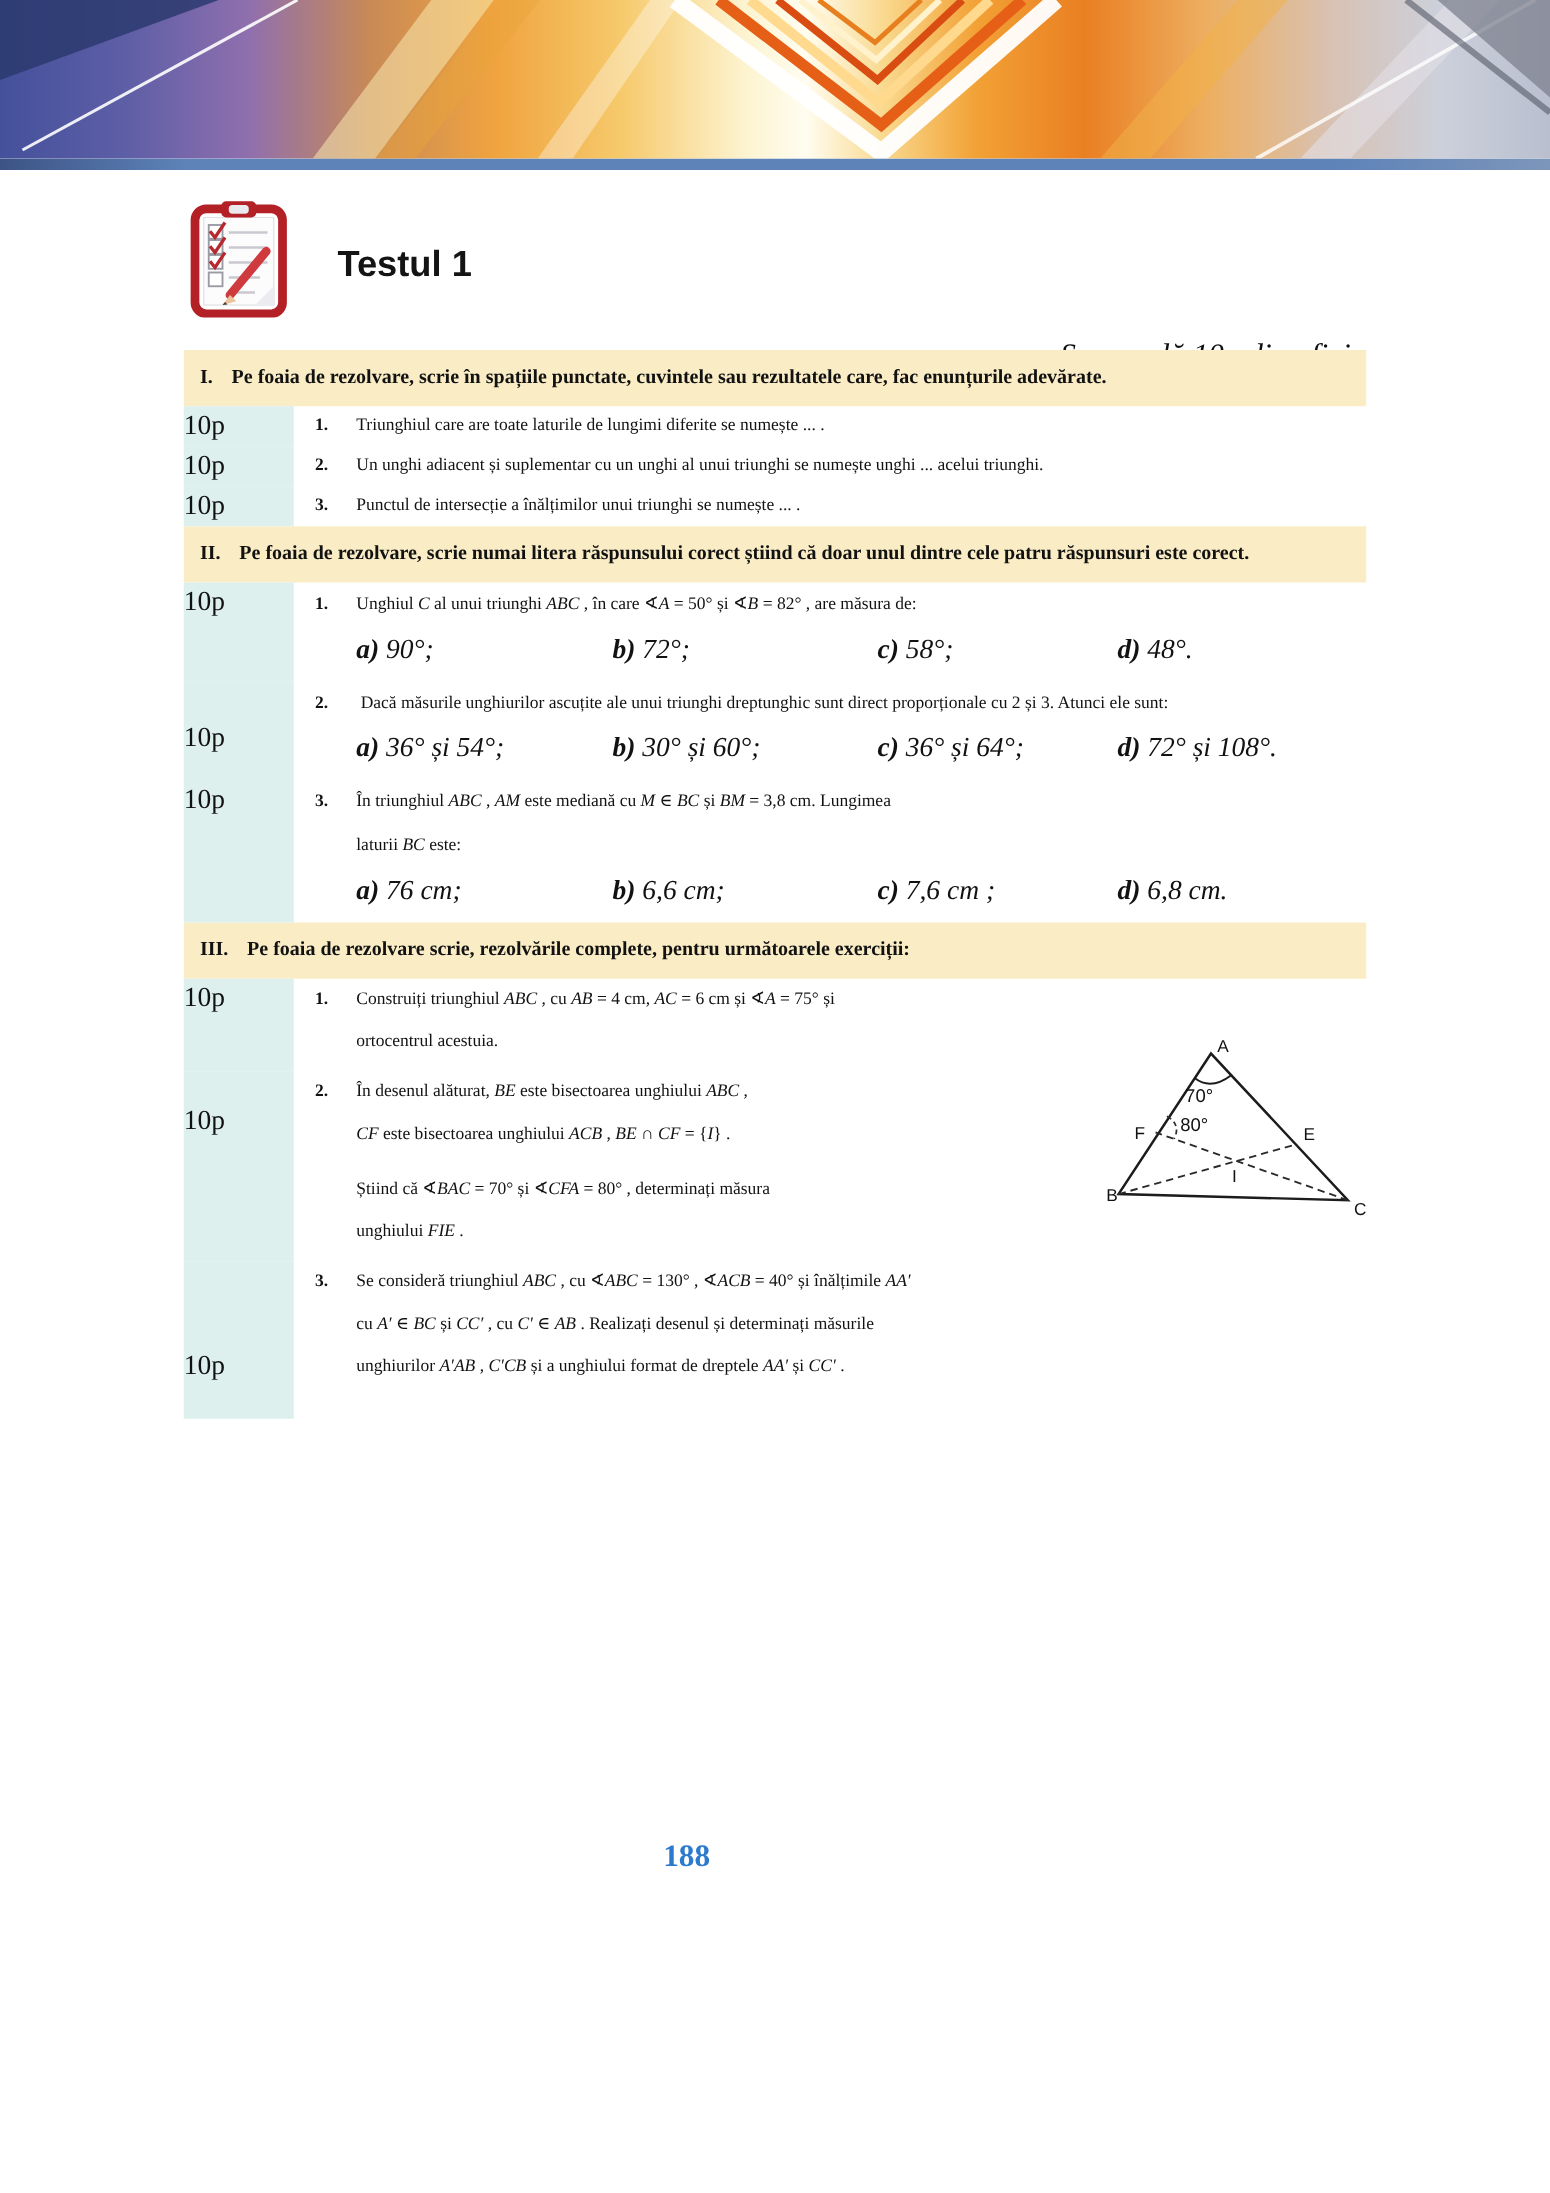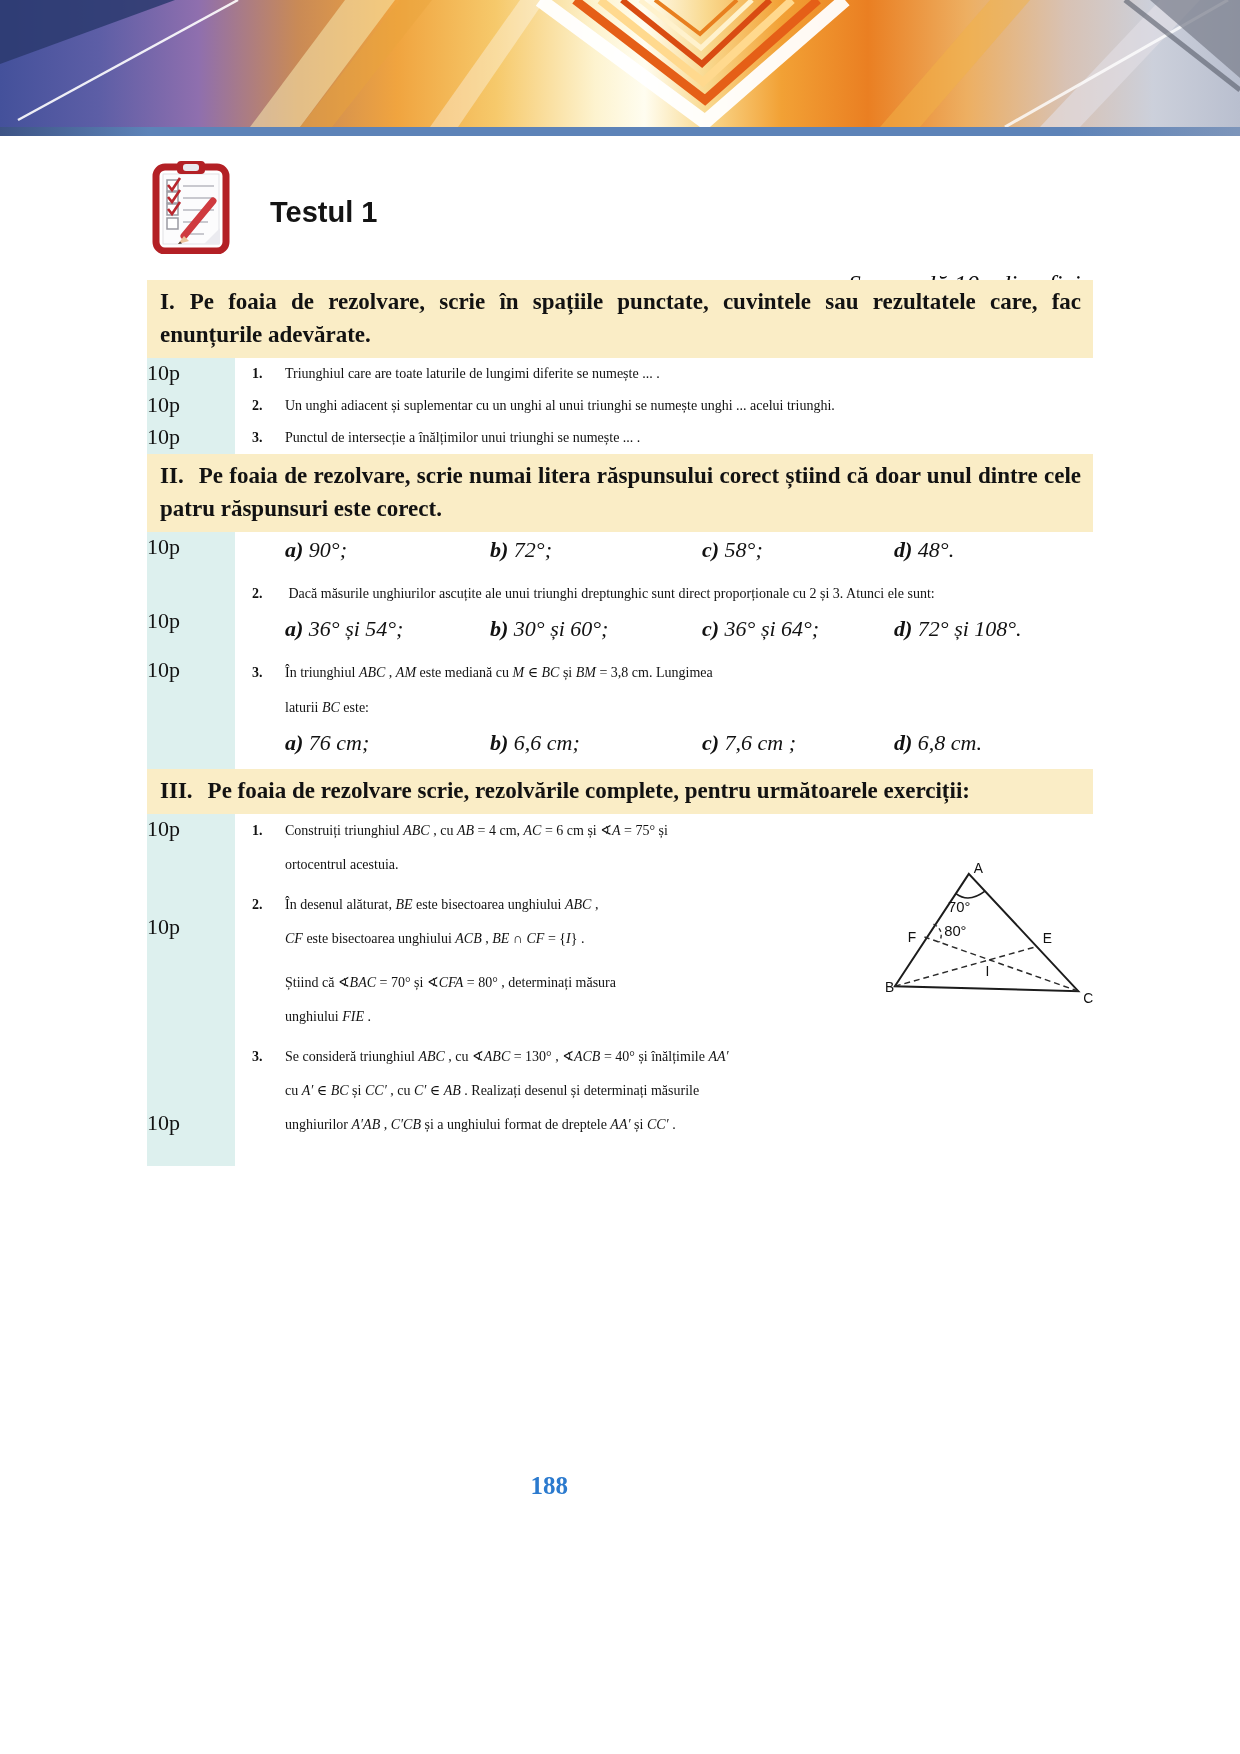--- a/index.html
+++ b/index.html
@@ -14,21 +14,21 @@
 
   
   .clipboard{position:absolute;left:152px;top:160px;width:78px;height:94px;}
   .test-title{position:absolute;left:270px;top:196px;font-family:"Liberation Sans","DejaVu Sans",sans-serif;
               font-weight:bold;font-size:29px;color:#141414;}
   .bonus-note{position:absolute;right:147px;top:243px;font-style:italic;font-size:25px;color:#101010;margin-top:28px;}
 
   
   .content{position:absolute;left:147px;top:280px;width:946px;}
 
-  .band{background:#faedc6;padding:5px 12px 7px 13px;font-weight:bold;font-size:23px;
+  .band{background:#faedc6;padding:5px 12px 7px 13px;font-weight:bold;font-size:16px;
         line-height:33px;text-align:justify;}
   .band .numeral{margin-right:15px;}
 
   .items{display:block;}
   .item{display:flex;}
   .score{flex:0 0 88px;width:88px;background:#ddf0ee;font-size:22px;}
   .score-label{display:inline-block;margin-top:2px;}
   .cellc{flex:1;padding-left:17px;position:relative;min-width:0;}
   .item-text{margin:0;font-size:14px;text-align:justify;padding-left:33px;text-indent:-33px;}
   .num{font-weight:bold;display:inline-block;width:33px;text-indent:0;}
@@ -166,20 +166,21 @@
         </div>
   </section>
       <section class="section sec-II">
     <div class="band">
       <span class="numeral">II.</span><span>Pe foaia de rezolvare, scrie numai litera răspunsului corect știind că doar unul dintre cele patru răspunsuri este corect.</span>
     </div>
     <div class="items">
           <div class="item">
     <div class="score"><span class="score-label">10p</span></div>
     <div class="cellc">
+      <p class="item-text"><span class="num">1.</span><span>Unghiul <span class="m">C</span> al unui triunghi <span class="m">ABC</span> , în care <span class="m">∢A</span> = 50° și <span class="m">∢B</span> = 82° , are măsura de:</span></p>
 
       <div class="options">
                 <div><span class="opt-label">a)</span> 90°;</div>
                 <div><span class="opt-label">b)</span> 72°;</div>
                 <div><span class="opt-label">c)</span> 58°;</div>
                 <div><span class="opt-label">d)</span> 48°.</div>
               </div>
     </div>
   </div>
           <div class="item">

